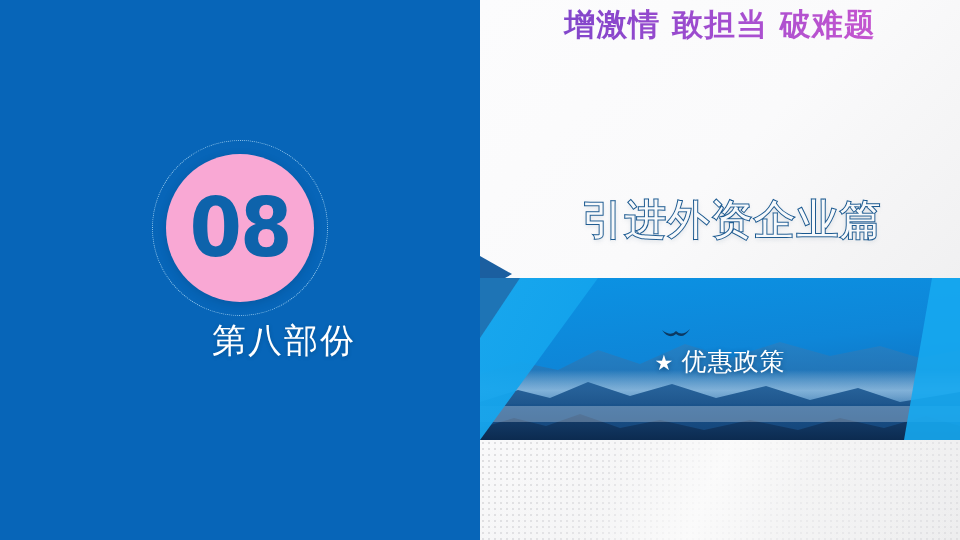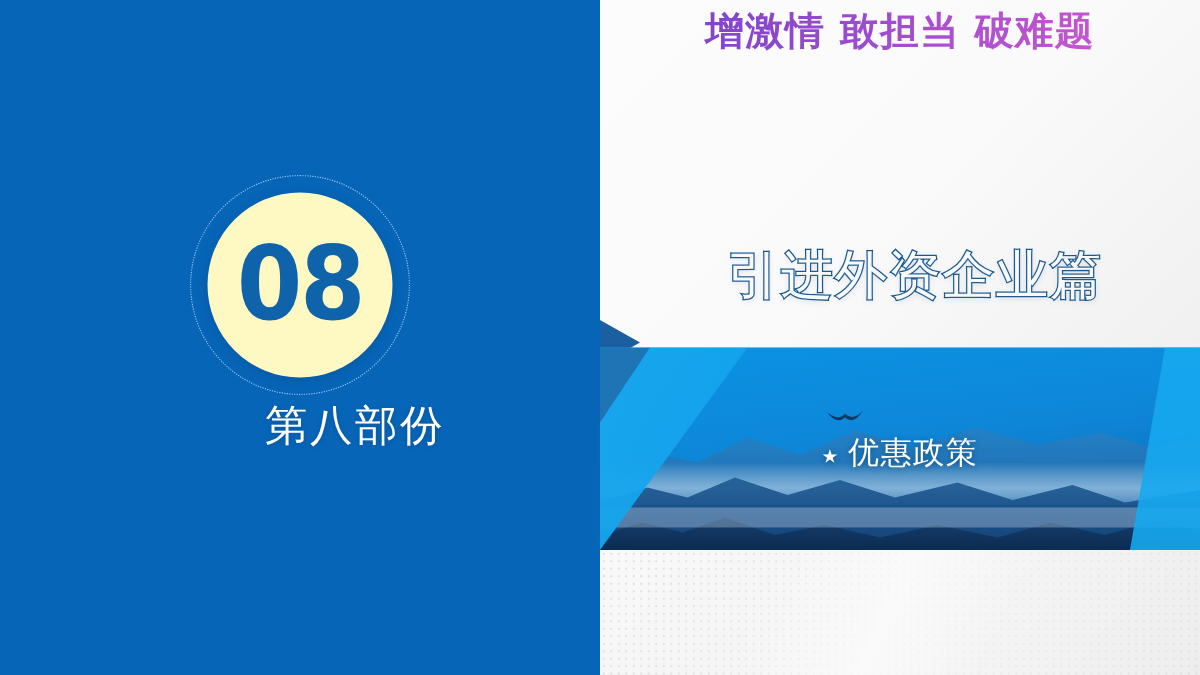--- a/index.html
+++ b/index.html
@@ -67,21 +67,21 @@
   .badge-ring {
     position:absolute; inset:0;
     border-radius:50%;
     border:1px dotted #8fc4ea;
   }
   .badge-circle {
     position:absolute;
     left:14px; top:14px;
     width:148px; height:148px;
     border-radius:50%;
-    background:#fef9c3;
+    background:#f9a8d4;
     box-shadow:0 2px 10px rgba(0,0,0,.12);
     display:flex; align-items:center; justify-content:center;
   }
   .badge-num {
     font-family:"DejaVu Sans", sans-serif;
     font-weight:700;
     font-size:82px;
     letter-spacing:-2px;
     color:#0e63ab;
     line-height:1;
@@ -141,21 +141,21 @@
     overflow:hidden;
     background:#0a8fe0;
   }
   .photo svg { display:block; width:480px; height:162px; }
 
   .photo-caption {
     position:absolute;
     left:480px; top:345px;
     width:480px;
     text-align:center;
-    font-family:Liberation Mono, monospace;
+    font-family:Liberation Sans, sans-serif;
     font-size:25px;
     color:#ffffff;
     letter-spacing:1px;
     text-shadow:0 1px 5px rgba(0,30,60,.45);
   }
   .photo-caption .star { font-size:21px; margin-right:7px; }
 </style>
 </head>
 <body>
 

